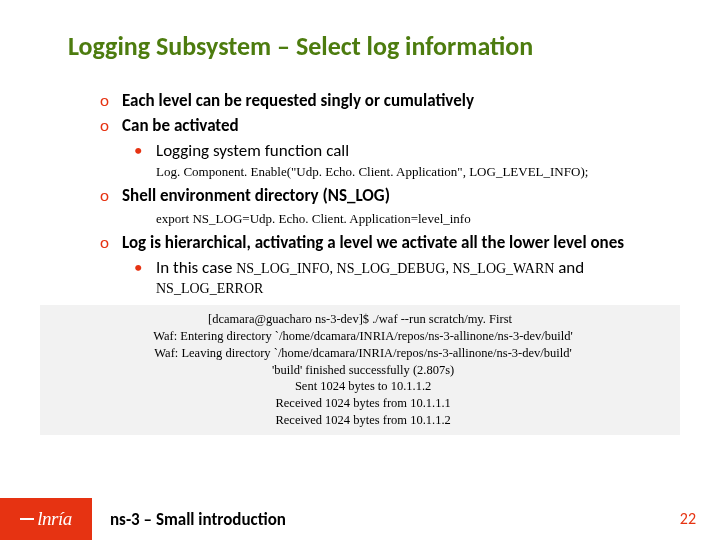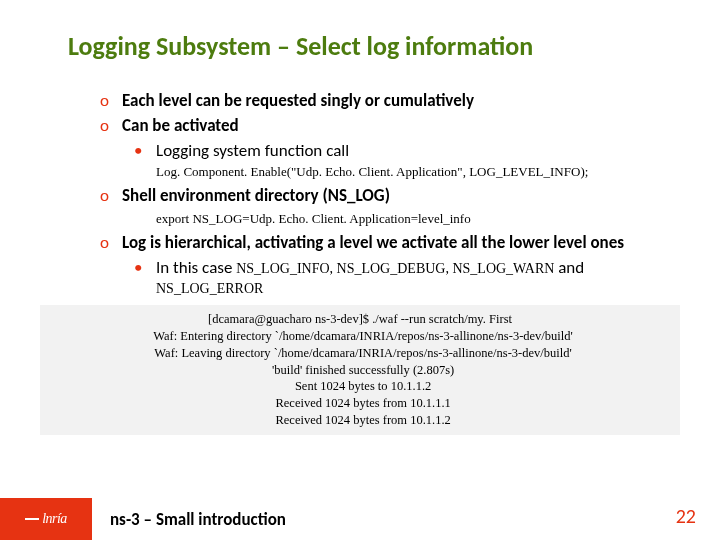--- a/index.html
+++ b/index.html
@@ -99,21 +99,21 @@
   .logo {
     width: 92px;
     height: 42px;
     background: #e63312;
     display: flex;
     align-items: center;
     justify-content: center;
     color: #fff;
     font-style: italic;
     font-family: Georgia, "Times New Roman", serif;
-    font-size: 14px;
+    font-size: 19px;
     letter-spacing: -0.5px;
   }
   .logo-dash {
     display: inline-block;
     width: 14px;
     height: 2px;
     background: #fff;
     margin-right: 3px;
     vertical-align: middle;
   }
@@ -121,21 +121,21 @@
     font-size: 17px;
     font-weight: bold;
     color: #000;
     margin-left: 18px;
   }
   .page-num {
     position: absolute;
     right: 24px;
     bottom: 12px;
     color: #e63312;
-    font-size: 20px;
+    font-size: 16px;
   }
 </style>
 </head>
 <body>
 
 <div class="title">Logging Subsystem – Select log information</div>
 
 <div class="content">
 
   <div class="bullet-o">

